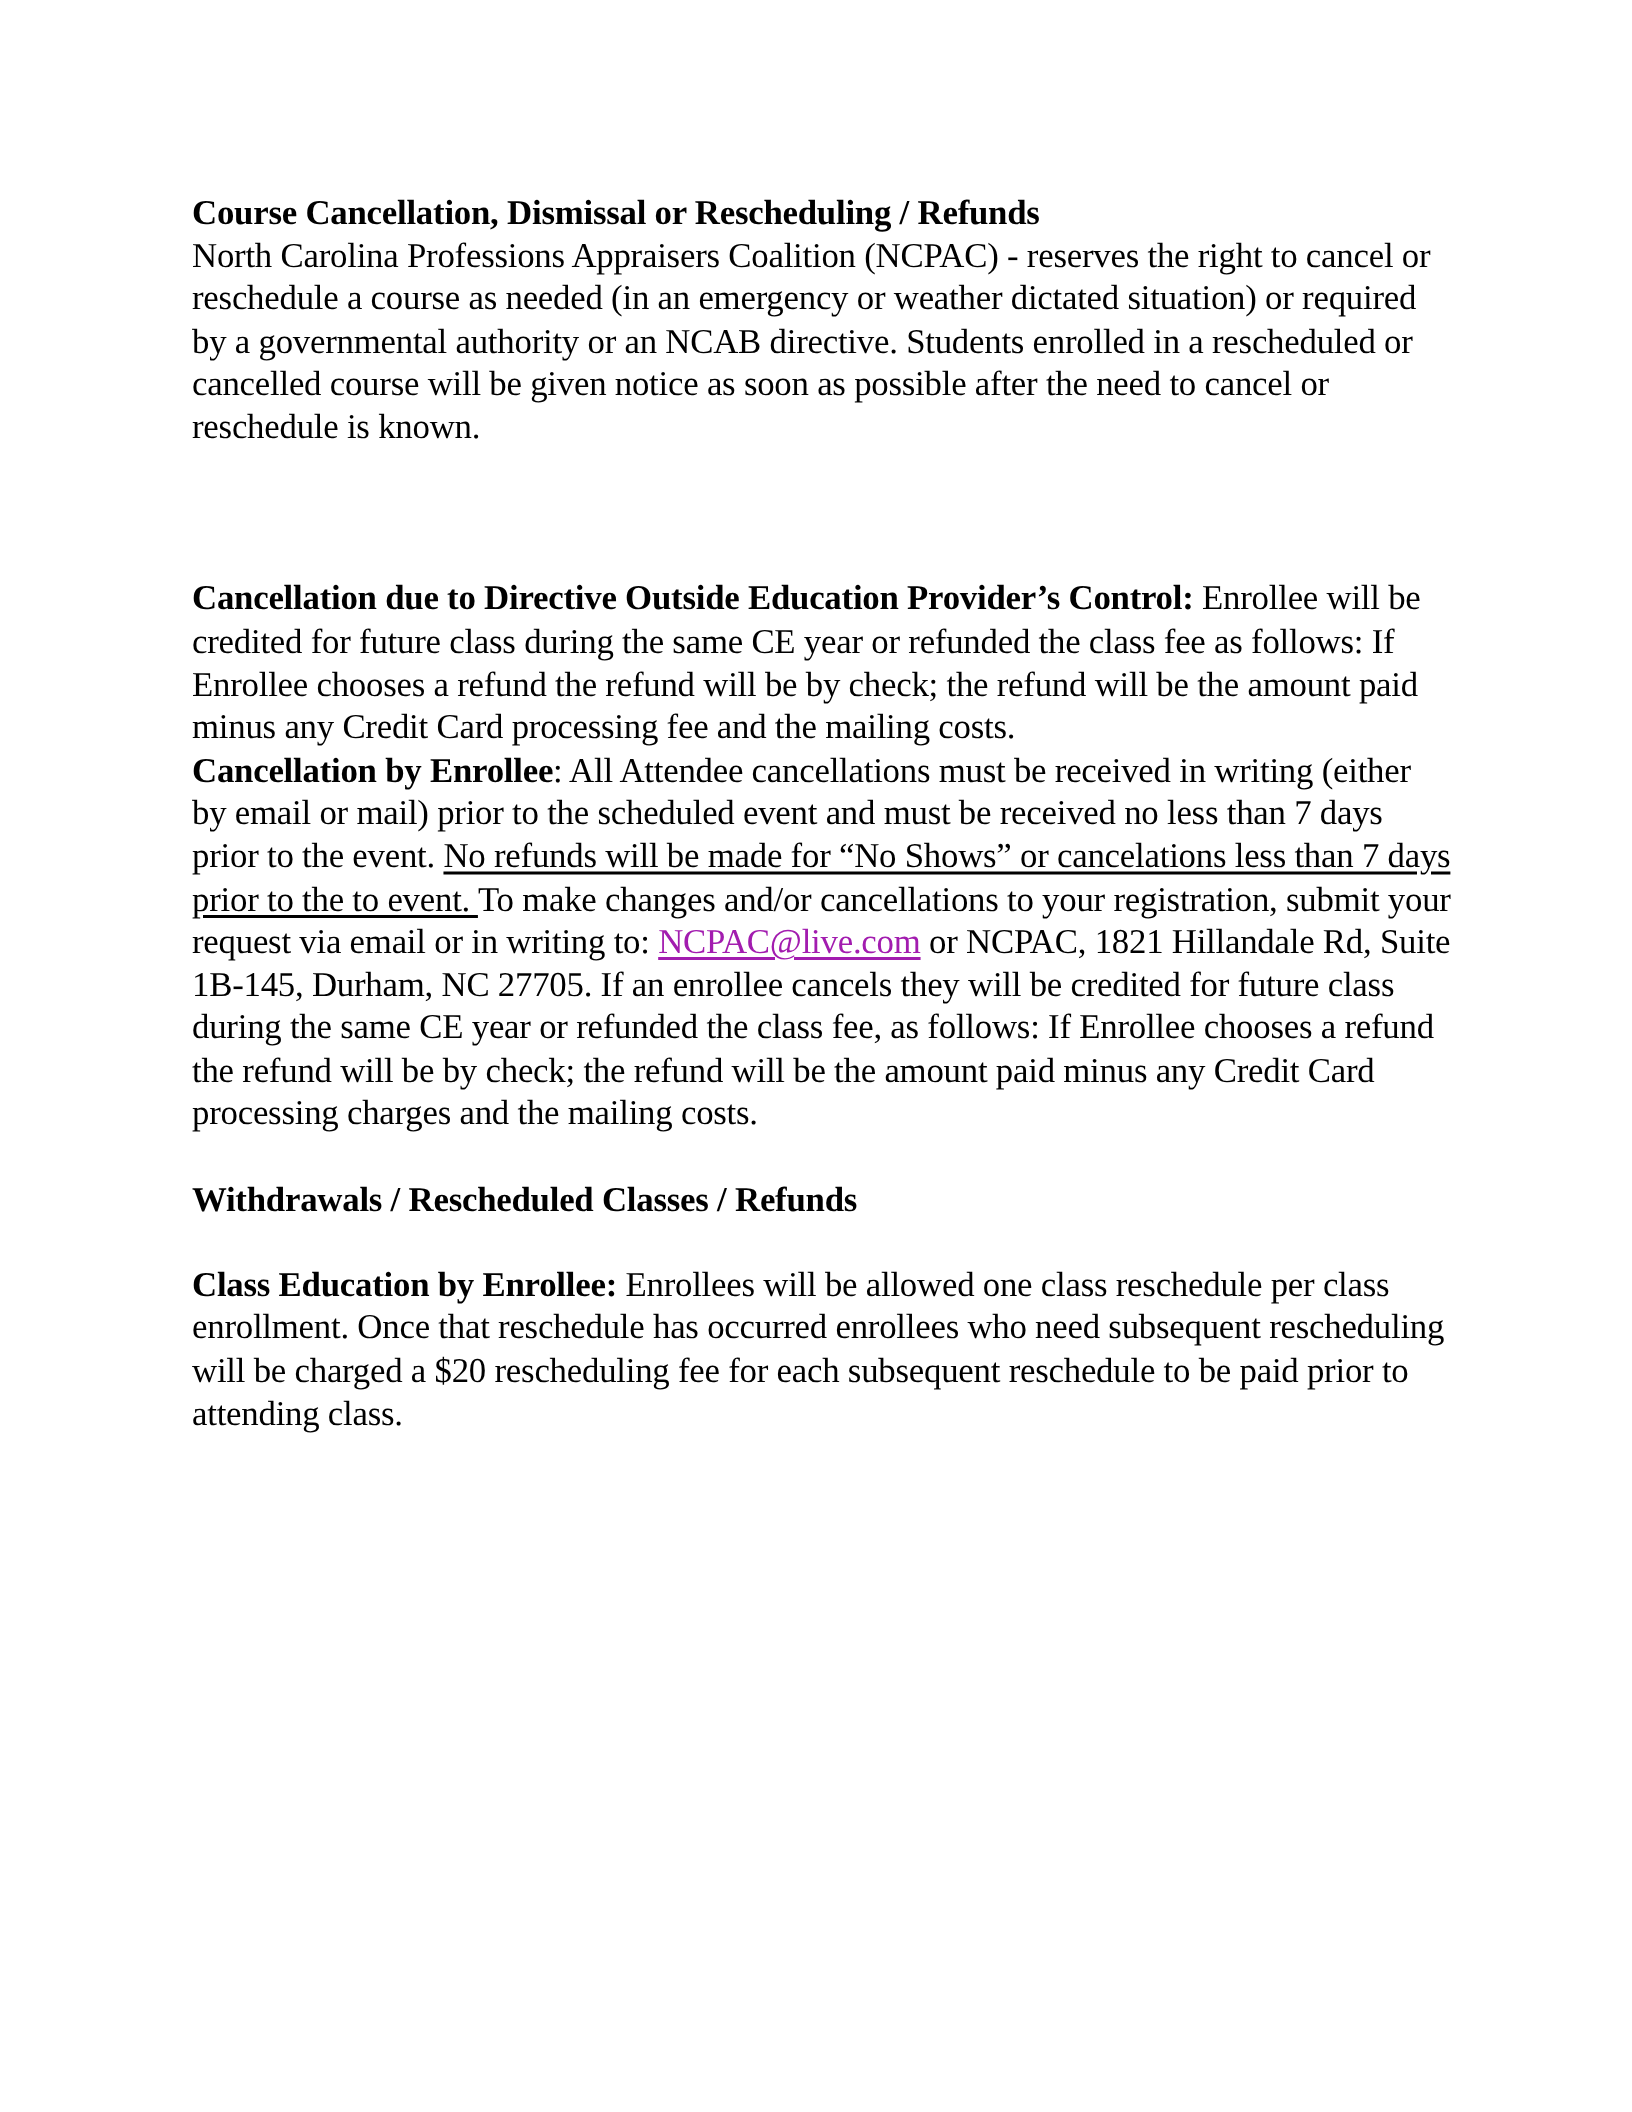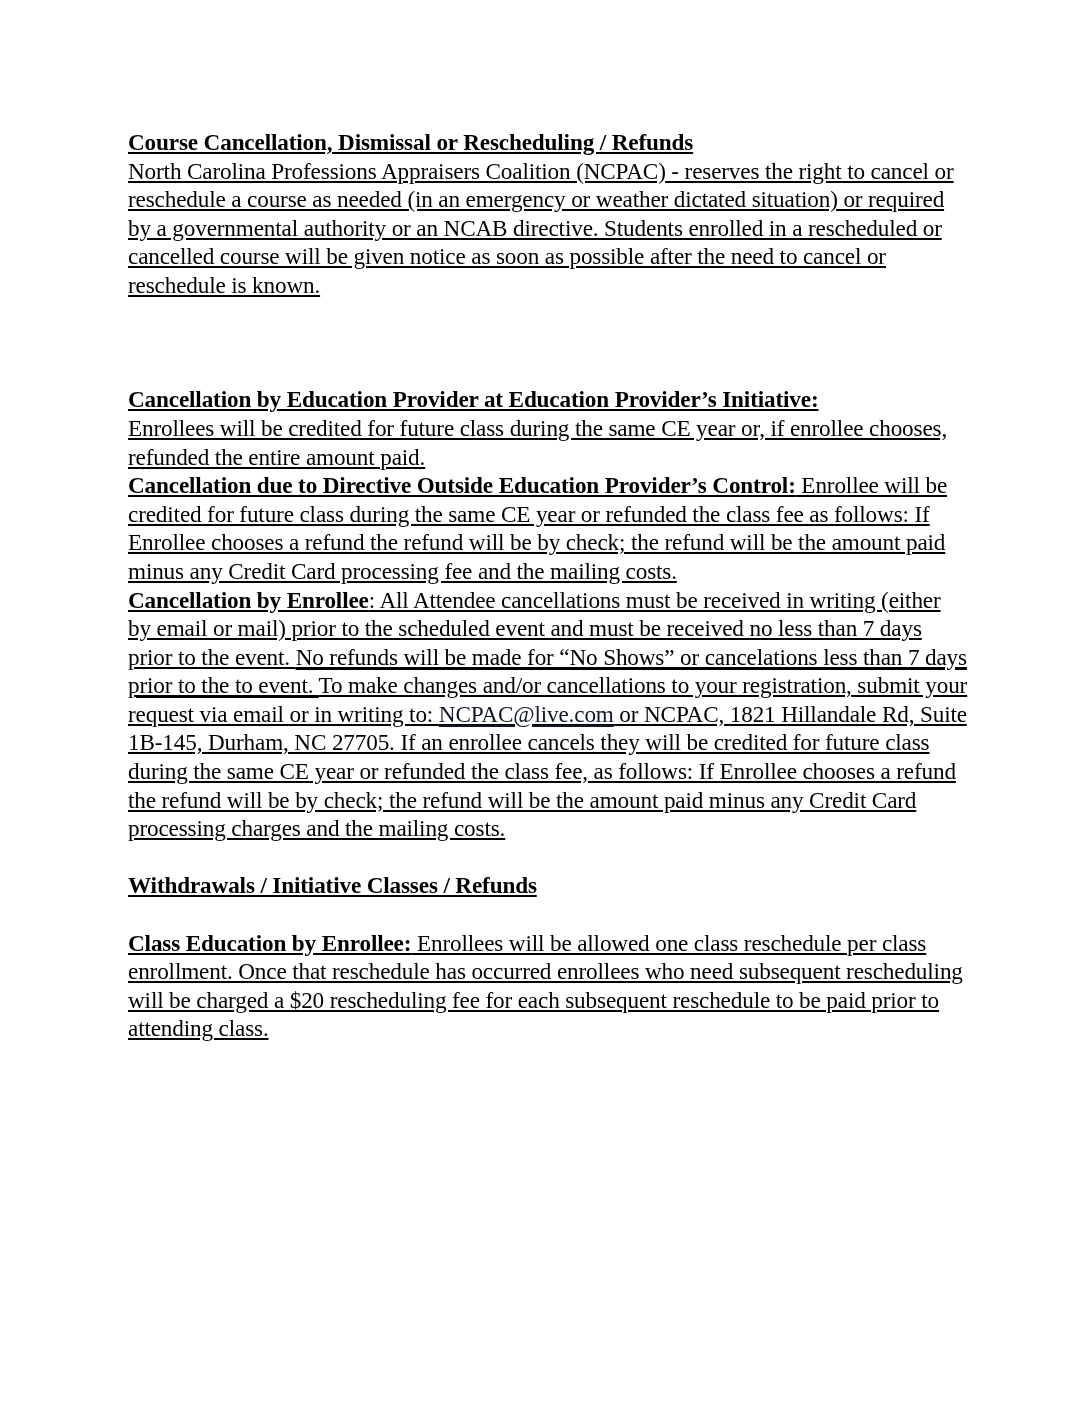--- a/index.html
+++ b/index.html
@@ -7,55 +7,50 @@
     .page {
       position: absolute;
       left: 128px;
       top: 128px;
       width: 840px;
       font-family: "Liberation Serif", "DejaVu Serif", serif;
       font-size: 23.2px;
       line-height: 28.6px;
       color: #000000;
       letter-spacing: -0.15px;
-      text-decoration: underline;
     }
     p { margin: 0; }
     .gap { height: 28.6px; }
     b { font-weight: bold; }
     .u { text-decoration: underline; text-underline-offset: 3px; }
-    a.link { color: #0f172a; text-decoration: underline; text-underline-offset: 3px; }
+    a.link { color: #a21caf; text-decoration: underline; text-underline-offset: 3px; }
   </style>
 </head>
 <body>
 
 <div class="page">
 
   <p><b>Course Cancellation, Dismissal or Rescheduling / Refunds</b></p>
   <p>North Carolina Professions Appraisers Coalition (NCPAC) - reserves the right to cancel or reschedule a course as needed (in an emergency or weather dictated situation) or required by a governmental authority or an NCAB directive. Students enrolled in a rescheduled or cancelled course will be given notice as soon as possible after the need to cancel or reschedule is known.</p>
 
   <div class="gap"></div>
 
 
   <div class="gap"></div>
 
 
   <div class="gap"></div>
 
-  <p>
-    <b>Cancellation by Education Provider at Education Provider’s Initiative:</b><br>
-    <span>Enrollees will be credited for future class during the same CE year or, if enrollee chooses, refunded the entire amount paid.</span>
-  </p>
 
   <p><b>Cancellation due to Directive Outside Education Provider’s Control:</b><span> Enrollee will be credited for future class during the same CE year or refunded the class fee as follows: If Enrollee chooses a refund the refund will be by check; the refund will be the amount paid minus any Credit Card processing fee and the mailing costs.</span></p>
 
   <p><b>Cancellation by Enrollee</b><span>: All Attendee cancellations must be received in writing (either by email or mail) prior to the scheduled event and must be received no less than 7 days prior to the event.  </span><span class="u">No refunds will be made for “No Shows” or cancelations less than 7 days prior to the to event. </span><span> To make changes and/or cancellations to your registration, submit your request via email or in writing to: </span><a class="link" href="#">NCPAC@live.com</a><span>  or NCPAC, 1821 Hillandale Rd, Suite 1B-145, Durham, NC 27705.  If an enrollee cancels they will be credited for future class during the same CE year or refunded the class fee, as follows: If Enrollee chooses a refund the refund will be by check; the refund will be the amount paid minus any Credit Card processing charges and the mailing costs.</span></p>
 
   <div class="gap"></div>
 
-  <p><b>Withdrawals / Initiative Classes / Refunds</b></p>
+  <p><b>Withdrawals / Rescheduled Classes / Refunds</b></p>
 
   <div class="gap"></div>
 
   <p><b>Class Education by Enrollee:</b><span> Enrollees will be allowed one class reschedule per class enrollment. Once that reschedule has occurred enrollees who need subsequent rescheduling will be charged a $20 rescheduling fee for each subsequent reschedule to be paid prior to attending class.</span></p>
 
 
 </div>
 
 </body></html>

